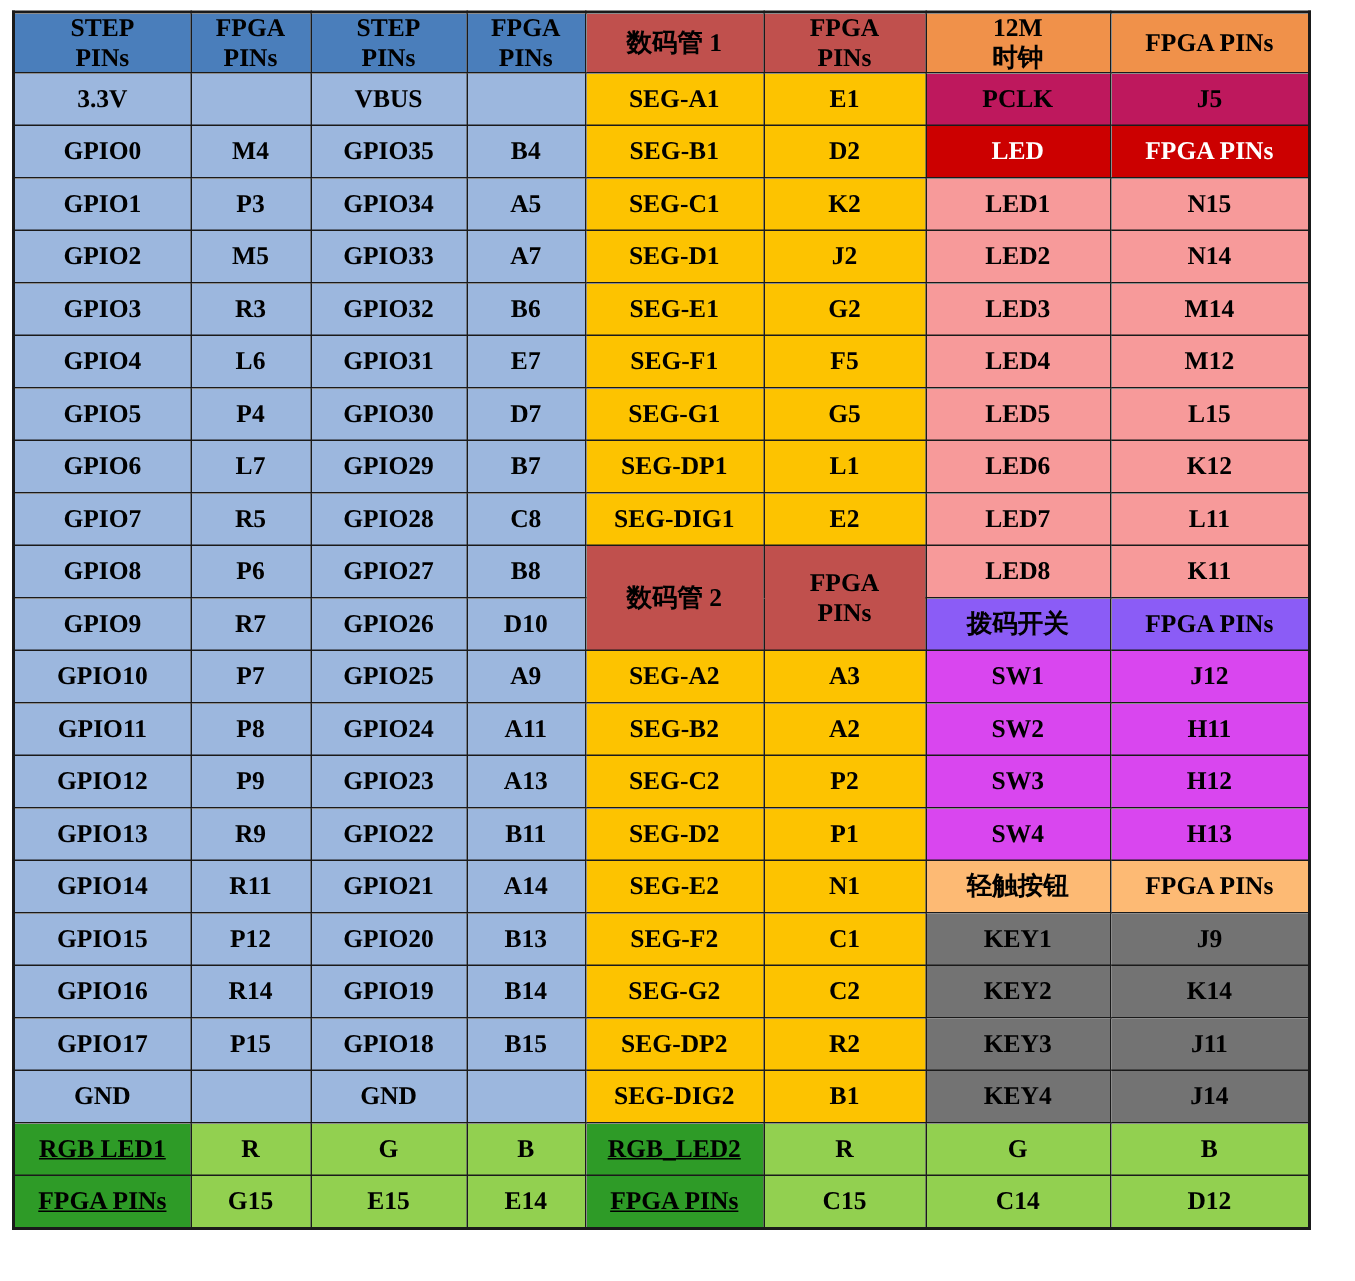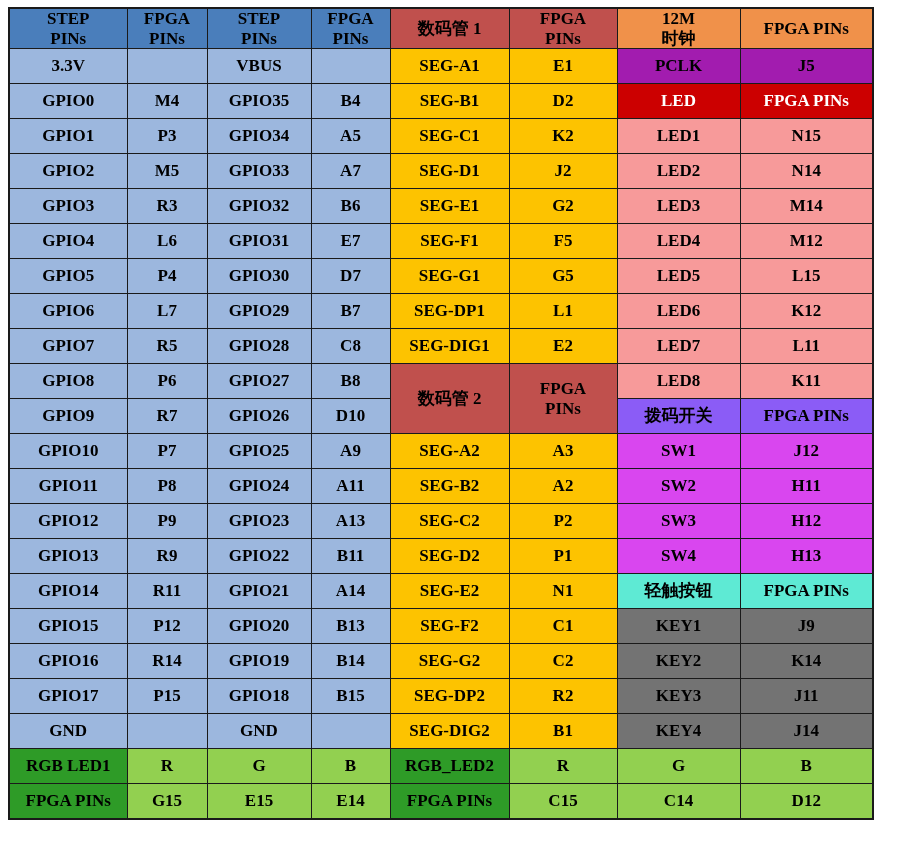--- a/index.html
+++ b/index.html
@@ -40,33 +40,33 @@
   col.c6{width:108px;}
   col.c7{width:123px;}
   col.c8{width:133px;}
 
   
   .hdr-blue   {background:#4a7ebb;}
   .body-blue  {background:#9cb7de;}
   .hdr-red    {background:#c0504d;}
   .body-gold  {background:#fdc300;}
   .hdr-orange {background:#f0914a;}
-  .body-peach {background:#a21caf;}
+  .body-peach {background:#be185d;}
   .hdr-darkred{background:#cc0000;color:#ffffff !important;margin-top:24px;}
   .body-pink  {background:#f79a9a;}
   .hdr-yellow {background:#8b5cf6;}
   .body-lilac {background:#d946ef;}
-  .hdr-teal   {background:#5eead4;}
+  .hdr-teal   {background:#fdba74;}
   .body-ice   {background:#737373;}
   .hdr-green  {background:#2e9b27;}
   .body-green {background:#92d050;}
 
   .tall{height:74px;}
   .two-line{line-height:1.45;}
-  .small{font-size:14px;}
+  .small{font-size:14px;text-decoration:underline;}
   td.empty{font-size:0;}
 </style>
 </head>
 <body>
 
 <div id="table-wrap">
 <table class="pin-table">
   <colgroup>
     <col class="c1">
         <col class="c2">

